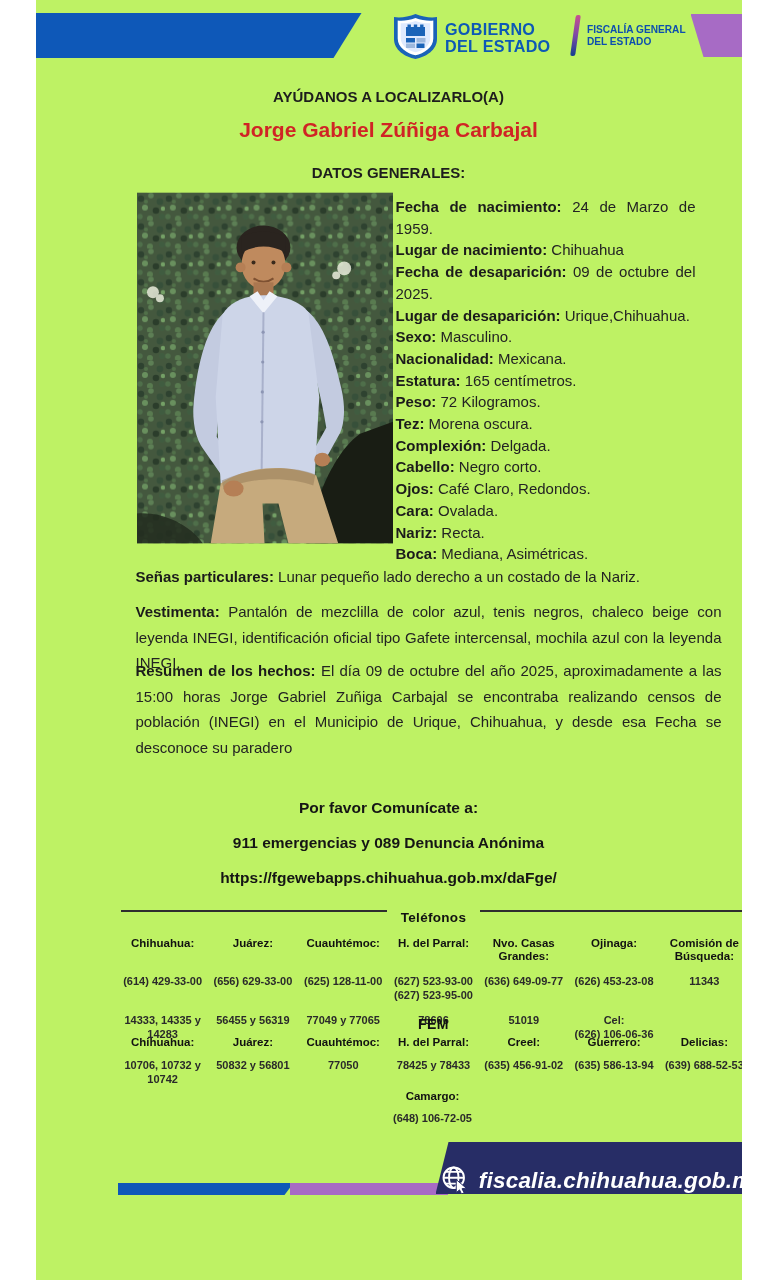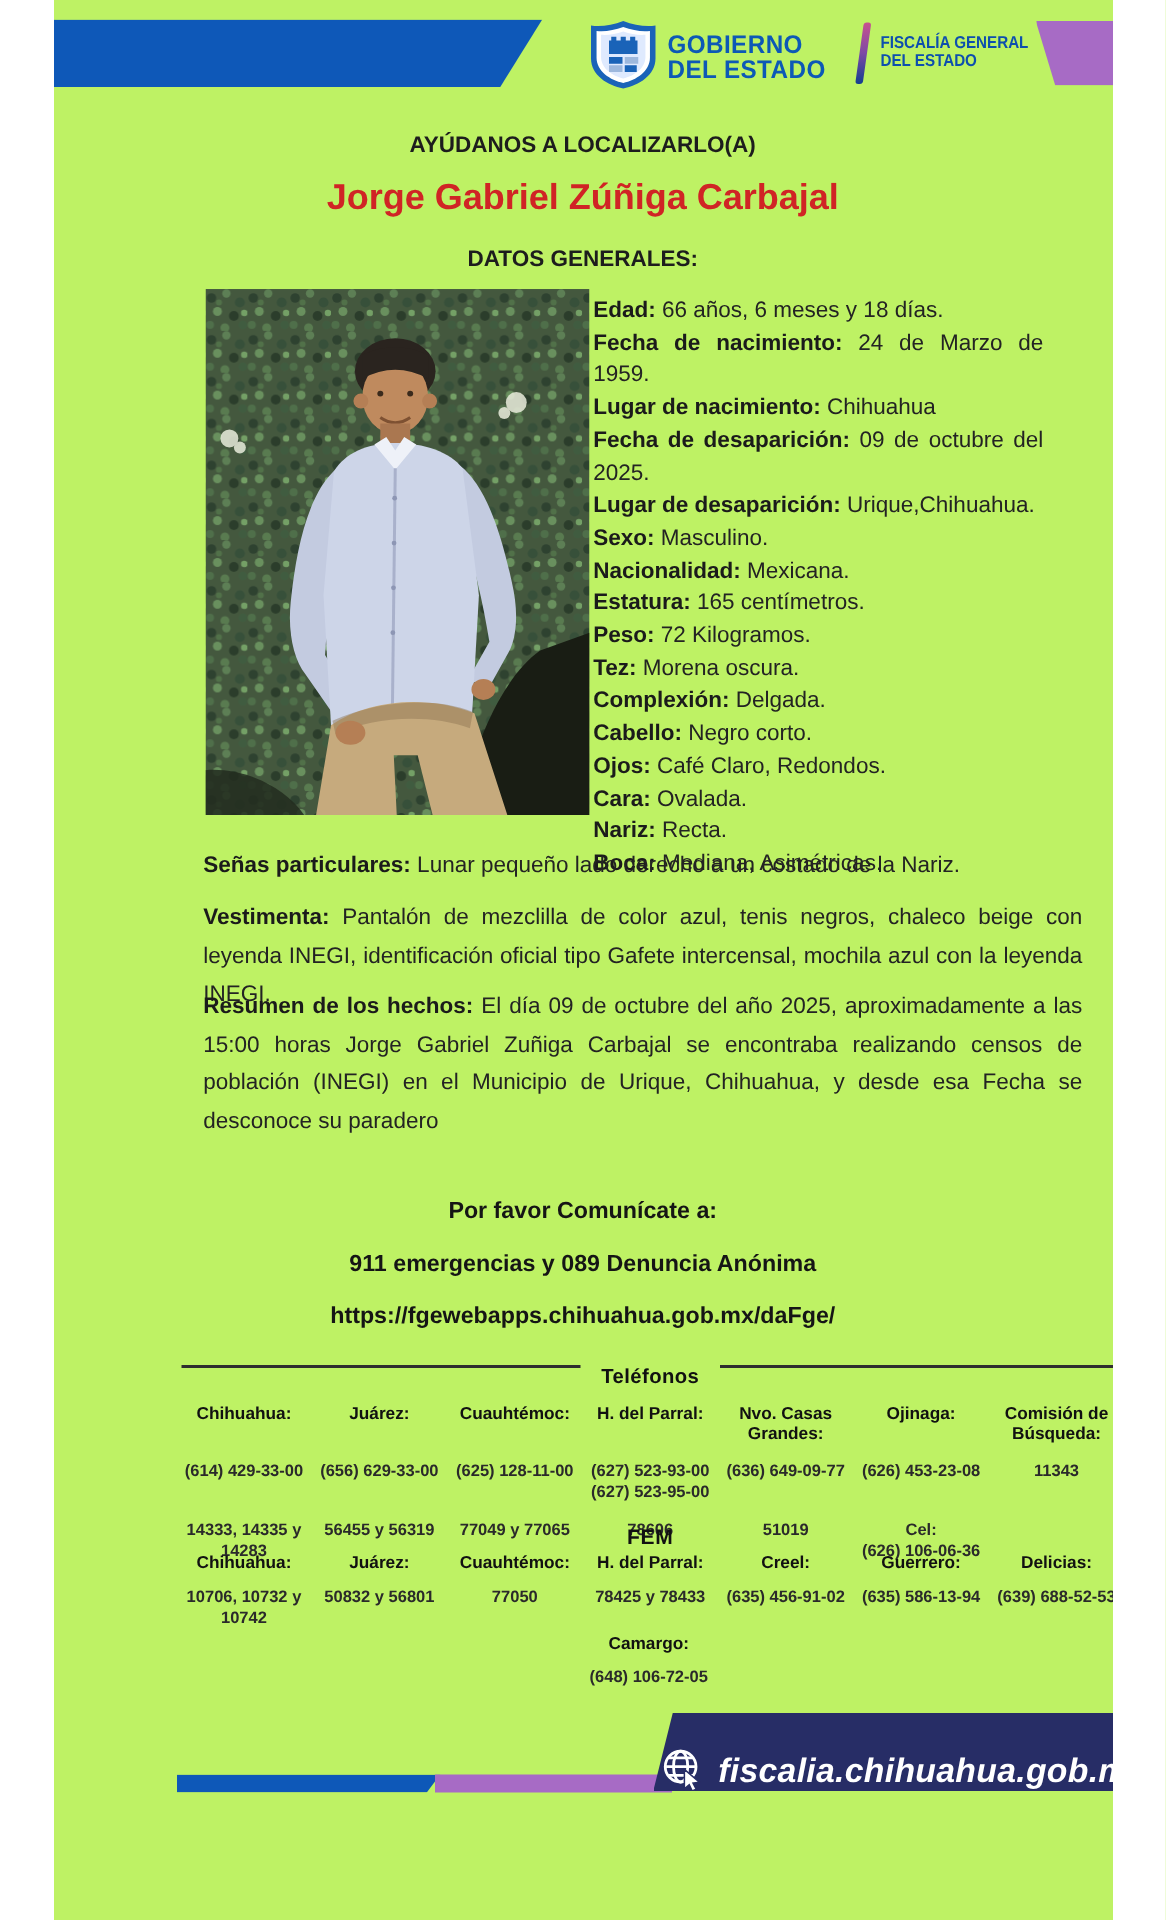--- a/index.html
+++ b/index.html
@@ -17,21 +17,21 @@
     font-size:17px; line-height:17px; letter-spacing:.3px; transform:scaleX(.95); transform-origin:left top; }
   .logo-divider { position:absolute; left:537px; top:15px; width:5px; height:41px;
     background:linear-gradient(#c8518f,#7c4aa5,#143f8f); transform:skewX(-8deg); border-radius:2px; }
   .fge-text { position:absolute; left:551px; top:24px; color:#0d4fae; font-weight:bold;
     font-size:11.5px; line-height:11.5px; transform:scaleX(.88); transform-origin:left top; }
 
   
   .help-title { position:absolute; left:0; top:88px; width:100%; text-align:center;
     font-weight:bold; font-size:15px; color:#1d1d1d; }
   .person-name { position:absolute; left:0; top:118px; width:100%; text-align:center;
-    font-weight:bold; font-size:24px; color:#d02425; }
+    font-weight:bold; font-size:21px; color:#d02425; }
   .datos-title { position:absolute; left:0; top:164px; width:100%; text-align:center;
     font-weight:bold; font-size:15px; color:#1d1d1d; }
 
   
   .photo { position:absolute; left:101px; top:192px; width:256px; height:352px; }
 
   
   .fields { position:absolute; left:360px; top:196px; width:300px; font-size:15px;
     line-height:21.7px; text-align:justify; color:#232323; }
   .fields b, .para b, .senas b { color:#1b1b1b; }
@@ -151,21 +151,20 @@
       <circle cx="125.8" cy="200" r="1.6" fill="#8d96b4"></circle>
         <circle cx="125.4" cy="230" r="1.6" fill="#8d96b4"></circle>
       <path d="M84,292 L74,352 L128,352 L126,312 L142,312 L152,352 L202,352 L180,284 C150,272 110,274 84,292 Z" fill="#c6aa7d"></path>
       <path d="M85,289 C116,275 154,273 179,283 L177,294 C150,284 112,286 87,298 Z" fill="#8b7352" opacity="0.45"></path>
       <ellipse cx="97" cy="297" rx="10" ry="8" fill="#b57f55"></ellipse>
       <ellipse cx="186" cy="268" rx="8" ry="7" fill="#b57f55"></ellipse>
     </g>
   </svg>
 
   <div class="fields">
-    <div><b>Edad:</b> <span>66 años, 6 meses y 18 días.</span></div>
     <div><b>Fecha de nacimiento:</b> <span>24 de Marzo de 1959.</span></div>
     <div><b>Lugar de nacimiento:</b> <span>Chihuahua</span></div>
     <div><b>Fecha de desaparición:</b> <span>09 de octubre del 2025.</span></div>
     <div><b>Lugar de desaparición:</b> <span>Urique,Chihuahua.</span></div>
     <div><b>Sexo:</b> <span>Masculino.</span></div>
     <div><b>Nacionalidad:</b> <span>Mexicana.</span></div>
     <div><b>Estatura:</b> <span>165 centímetros.</span></div>
     <div><b>Peso:</b> <span>72 Kilogramos.</span></div>
     <div><b>Tez:</b> <span>Morena oscura.</span></div>
     <div><b>Complexión:</b> <span>Delgada.</span></div>

